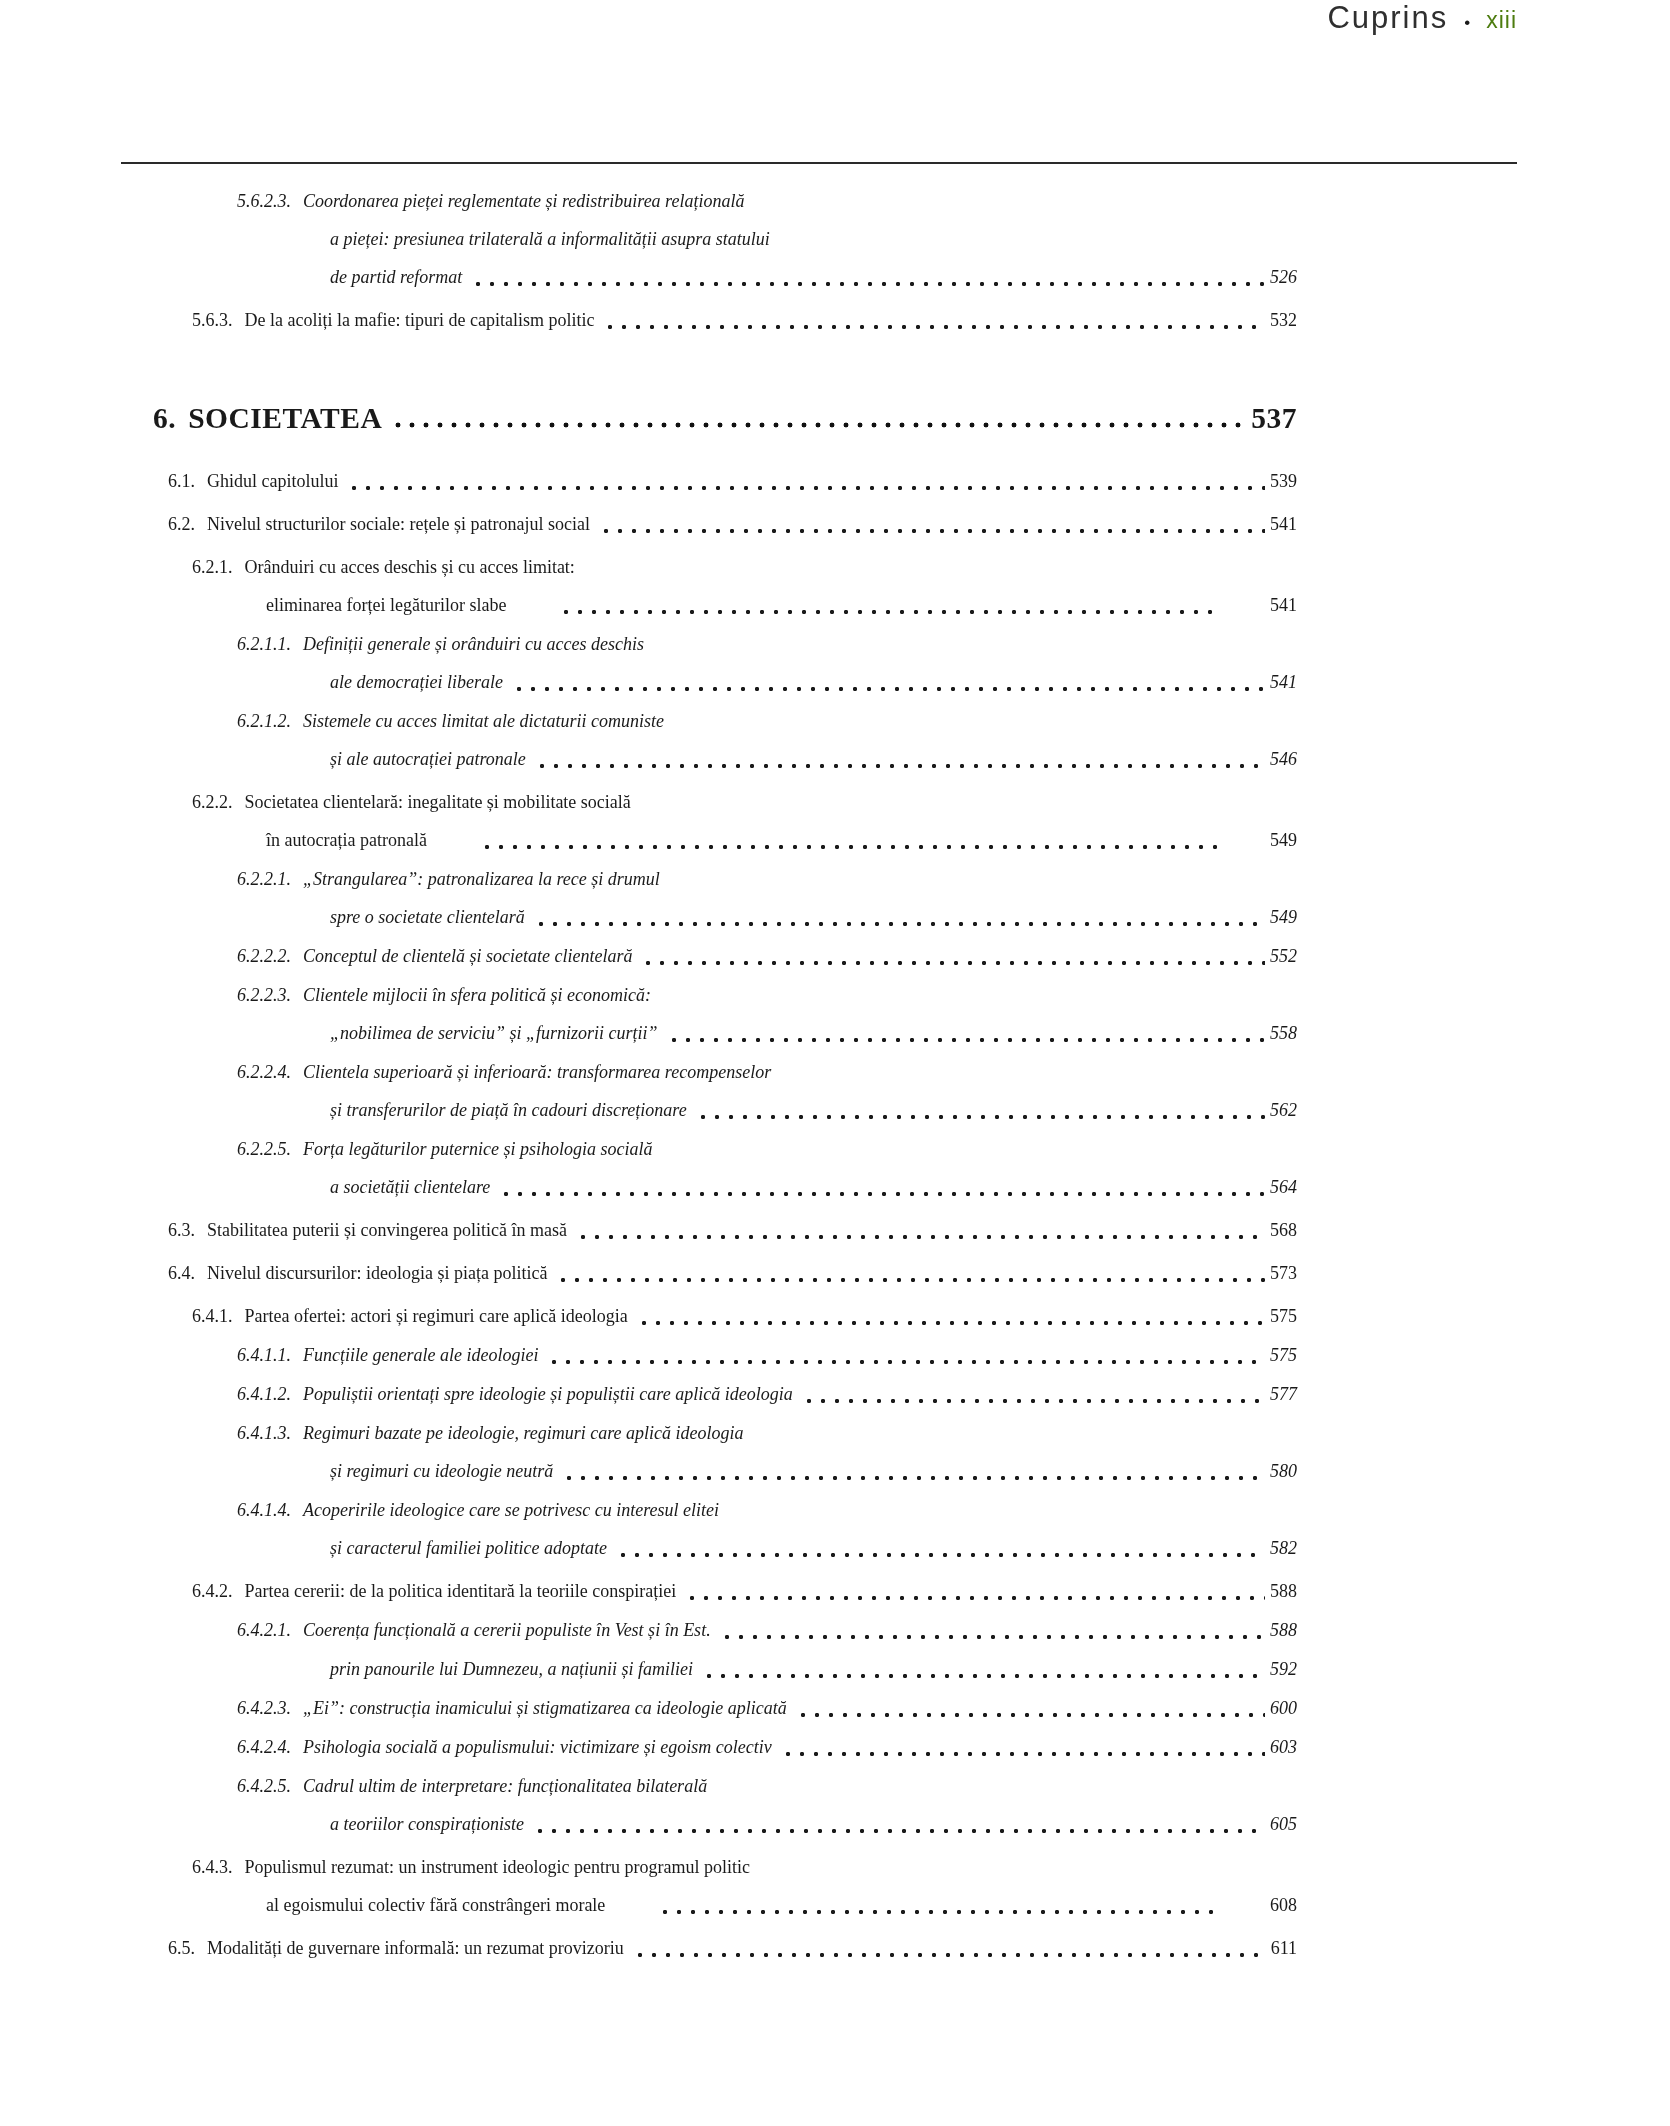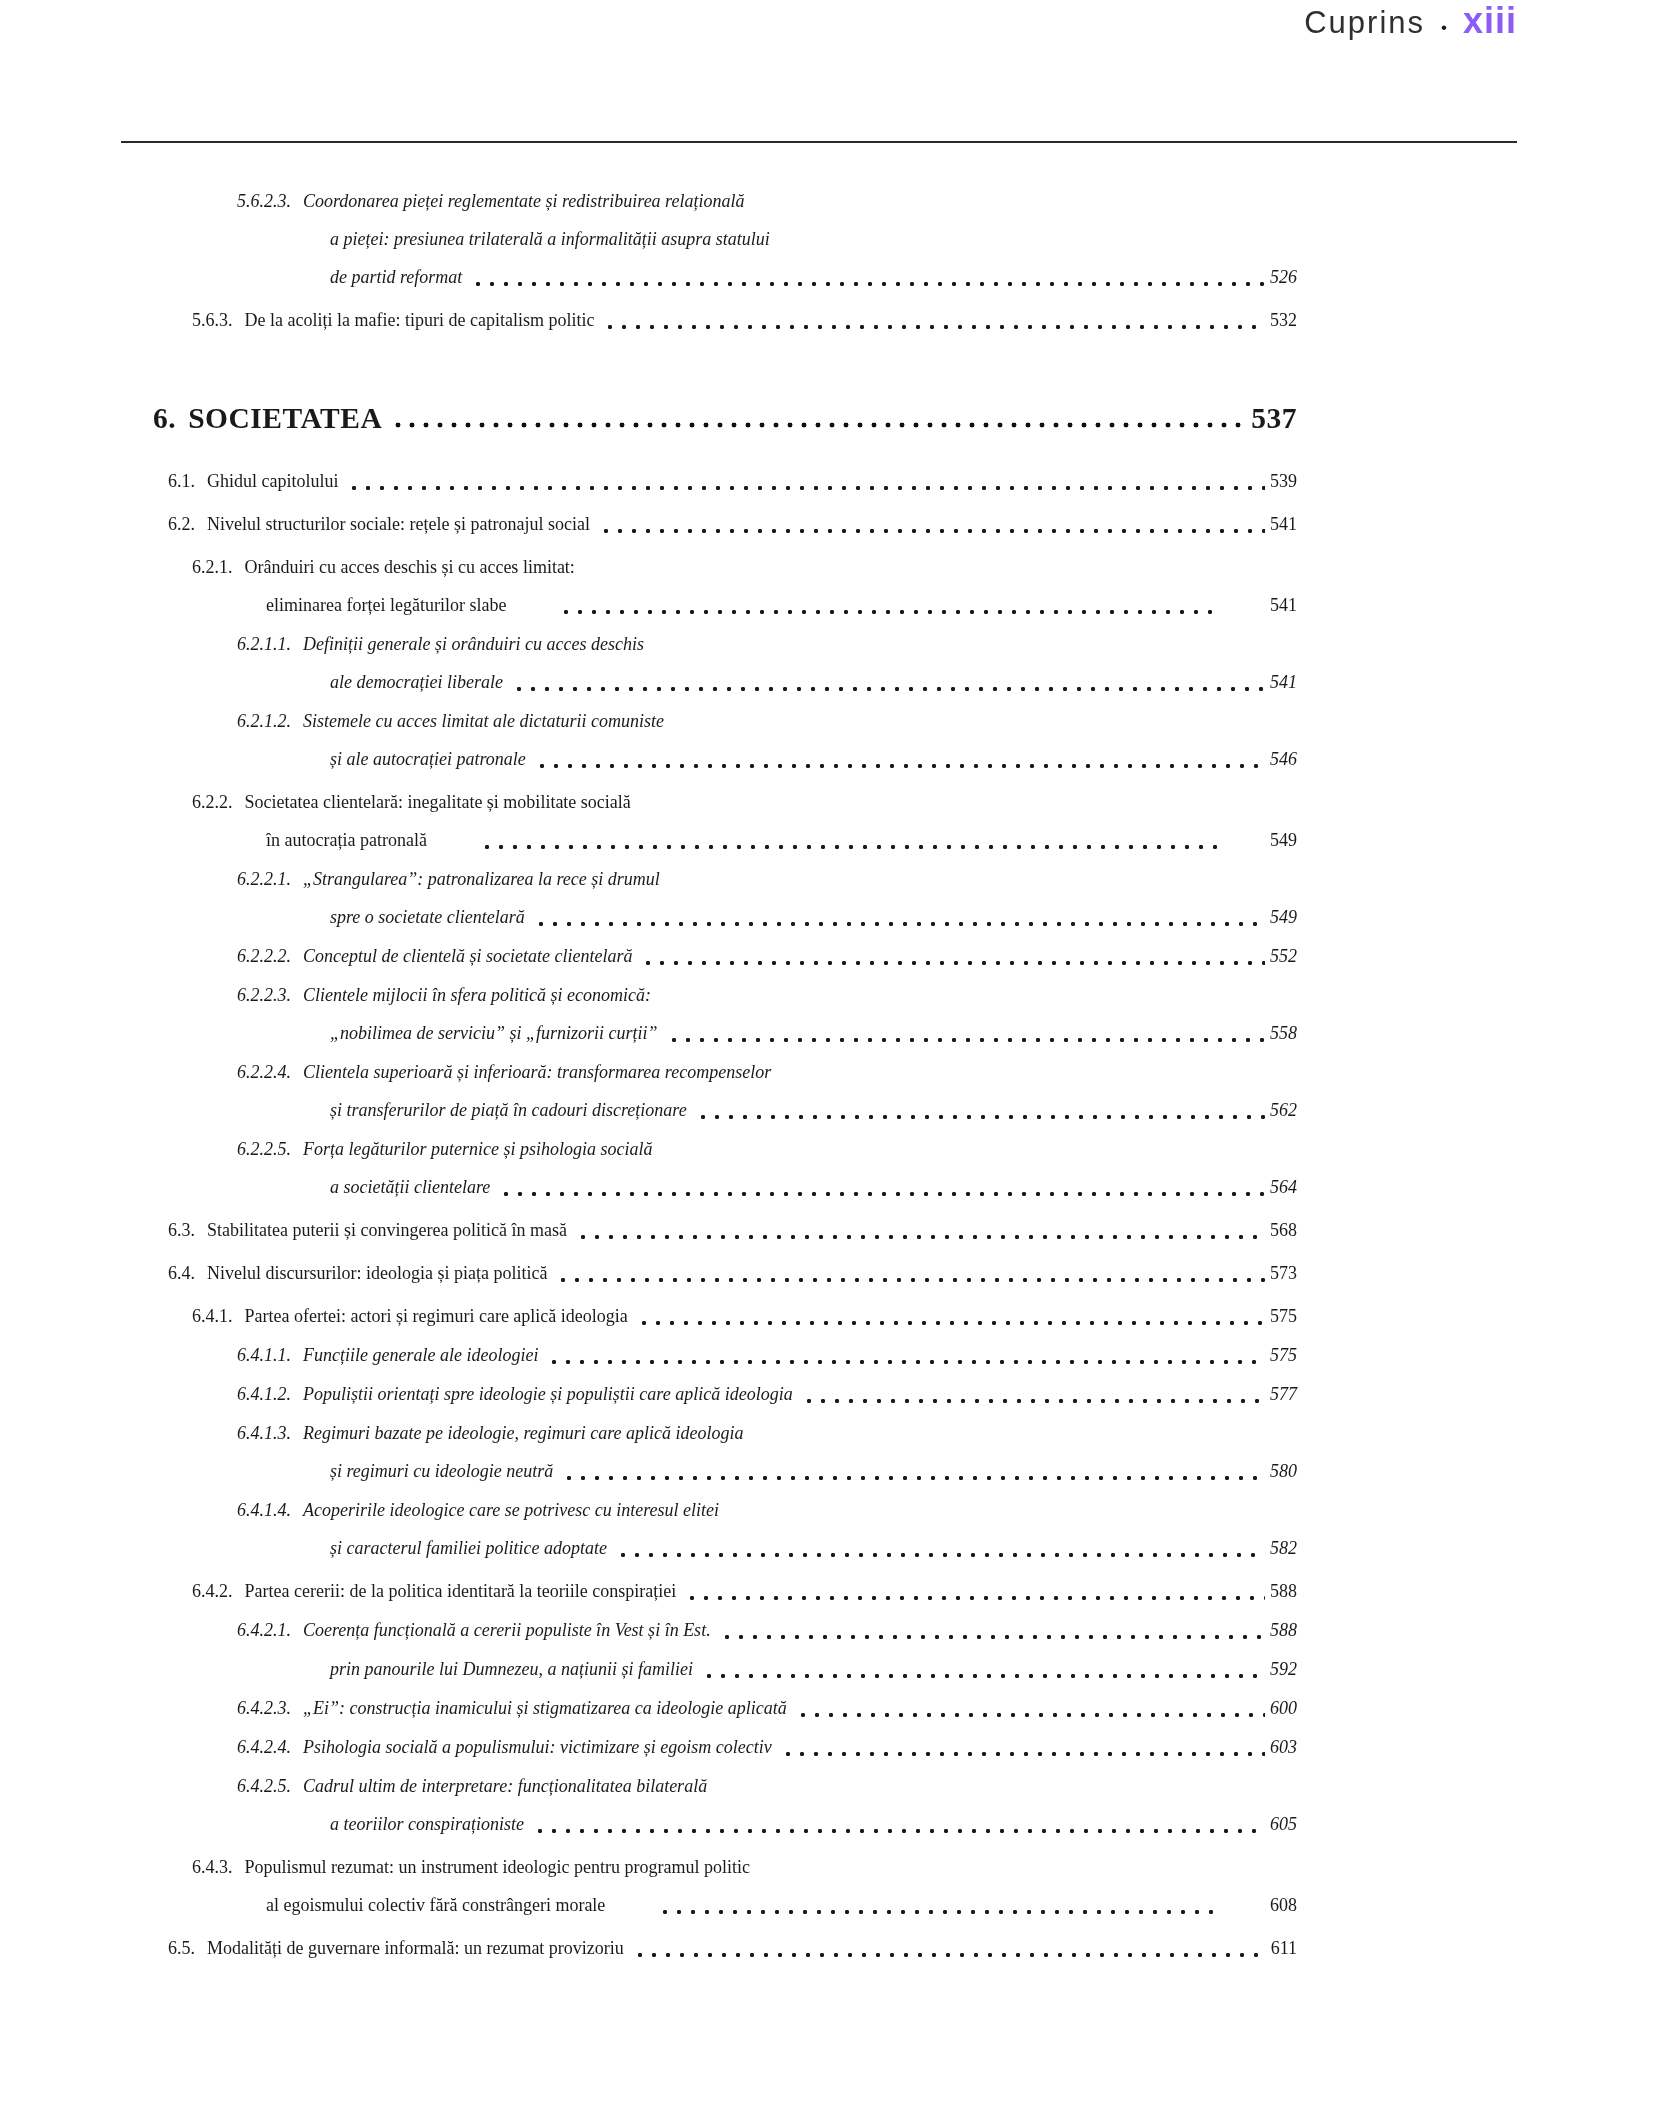--- a/index.html
+++ b/index.html
@@ -9,35 +9,35 @@
     margin:0 auto;
     background:#ffffff;
     color:#1a1a1a;
     font-family:"Liberation Serif", serif;
     overflow:hidden;
   }
 
   
   .header {
     position:absolute; left:121px; top:0;
-    width:1396px; height:143px;
+    width:1396px; height:164px;
     box-sizing:border-box;
     border-bottom:2.5px solid #2a2a2a;
     display:flex; align-items:baseline; justify-content:flex-end;
     padding-bottom:8px;
     font-family:"Liberation Sans", sans-serif;
   }
   .header .section {
     font-size:31px; font-weight:300; letter-spacing:2px; color:#2f2f2f;
   }
   .header .sep {
     font-size:17px; margin:0 16px; color:#1a1a1a;
   }
   .header .folio {
-    font-size:36px; font-weight:700; letter-spacing:1px; color:#8b5cf6;
+    font-size:23px; font-weight:400; letter-spacing:1px; color:#4d7c0f;
   }
 
   
   .toc {
     position:absolute; left:0; top:182px;
     width:1297px;
   }
   .entry { font-size:18px; line-height:38px; }
   .entry .line {
     display:flex; align-items:baseline;

